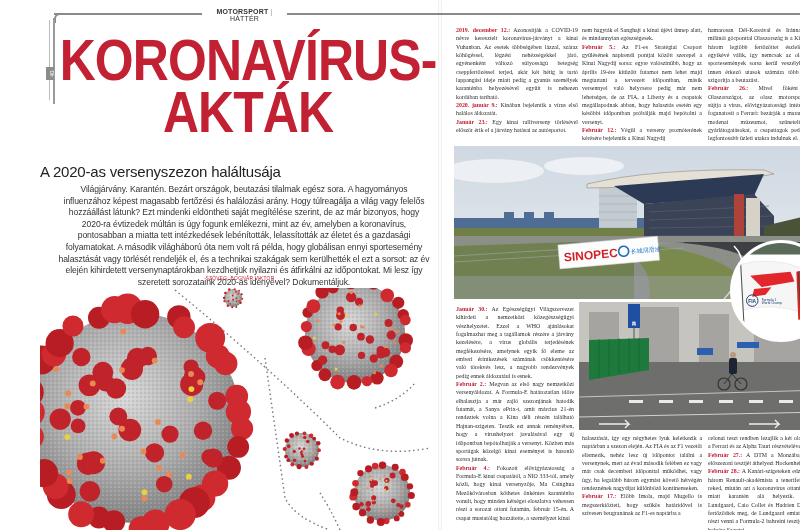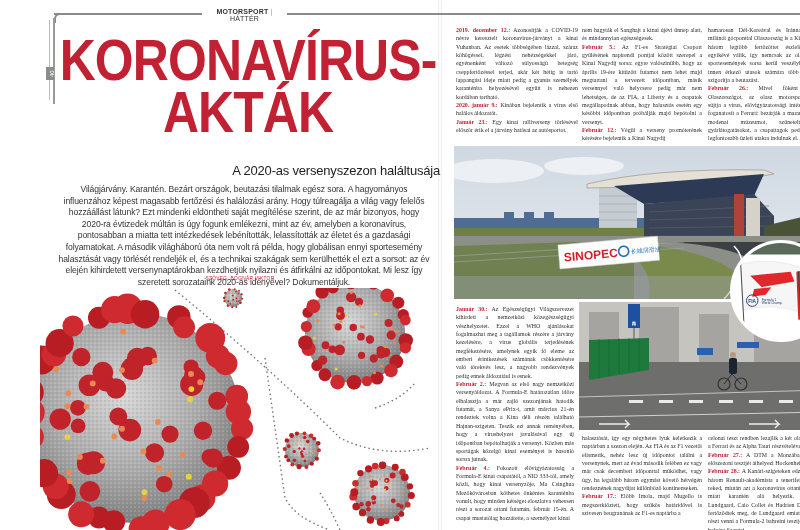--- a/index.html
+++ b/index.html
@@ -19,21 +19,21 @@
   .left-vrule2 { position: absolute; left: 9px; top: 20px; width: 1px; height: 80px; background: #bbb; }
   .section-label { position: absolute; left: 162px; top: 8px; width: 85px; text-align: center; font-family: "Liberation Sans", sans-serif; font-size: 7px; color: #333; letter-spacing: 0.2px; }
   .section-label b { font-weight: 700; }
   .section-label .sep { color: #999; }
 
   .page-num-left { position: absolute; left: 6px; top: 67px; width: 8px; height: 13px; background: #8c8c8c; color: #fff; font-family: "Liberation Sans", sans-serif; font-size: 6px; line-height: 13px; text-align: center; writing-mode: vertical-rl; transform: rotate(180deg); }
   .page-num-right { position: absolute; left: 787px; top: 67px; width: 8px; height: 13px; background: #8c8c8c; color: #fff; font-family: "Liberation Sans", sans-serif; font-size: 6px; line-height: 13px; text-align: center; writing-mode: vertical-rl; }
 
   
   .title { position: absolute; left: 18px; top: 34px; width: 380px; text-align: center; font-family: "Liberation Sans", sans-serif; font-weight: 700; color: #c22033; font-size: 58px; line-height: 52px; letter-spacing: -1px; transform: scaleX(0.86); transform-origin: left top; width: 442px; }
-  .subtitle { position: absolute; left: 0; top: 163px; width: 400px; text-align: right; font-family: "Liberation Sans", sans-serif; font-size: 13px; color: #222; letter-spacing: -0.2px; }
+  .subtitle { position: absolute; left: 0; top: 163px; width: 400px; text-align: left; font-family: "Liberation Sans", sans-serif; font-size: 15px; color: #222; letter-spacing: -0.2px; }
   .lead { position: absolute; left: 18px; top: 184px; width: 372px; text-align: center; font-family: Liberation Sans, sans-serif; font-size: 8.6px; line-height: 11.6px; color: #333; letter-spacing: -0.1px; }
   .byline { position: absolute; left: 0; top: 276px; width: 400px; text-align: center; font-family: "Liberation Sans", sans-serif; font-size: 4.8px; color: #c22033; letter-spacing: 0.3px; }
 
   
   .virus-art { position: absolute; left: 0; top: 288px; width: 400px; height: 242px; overflow: hidden; }
 
   
   .col { position: absolute; font-family: "Liberation Serif", serif; font-size: 5.9px; line-height: 8.35px; color: #2d2d2d; text-align: justify; }
   .col .date { color: #c22033; font-weight: 700; }
   .col p { margin: 0; }

